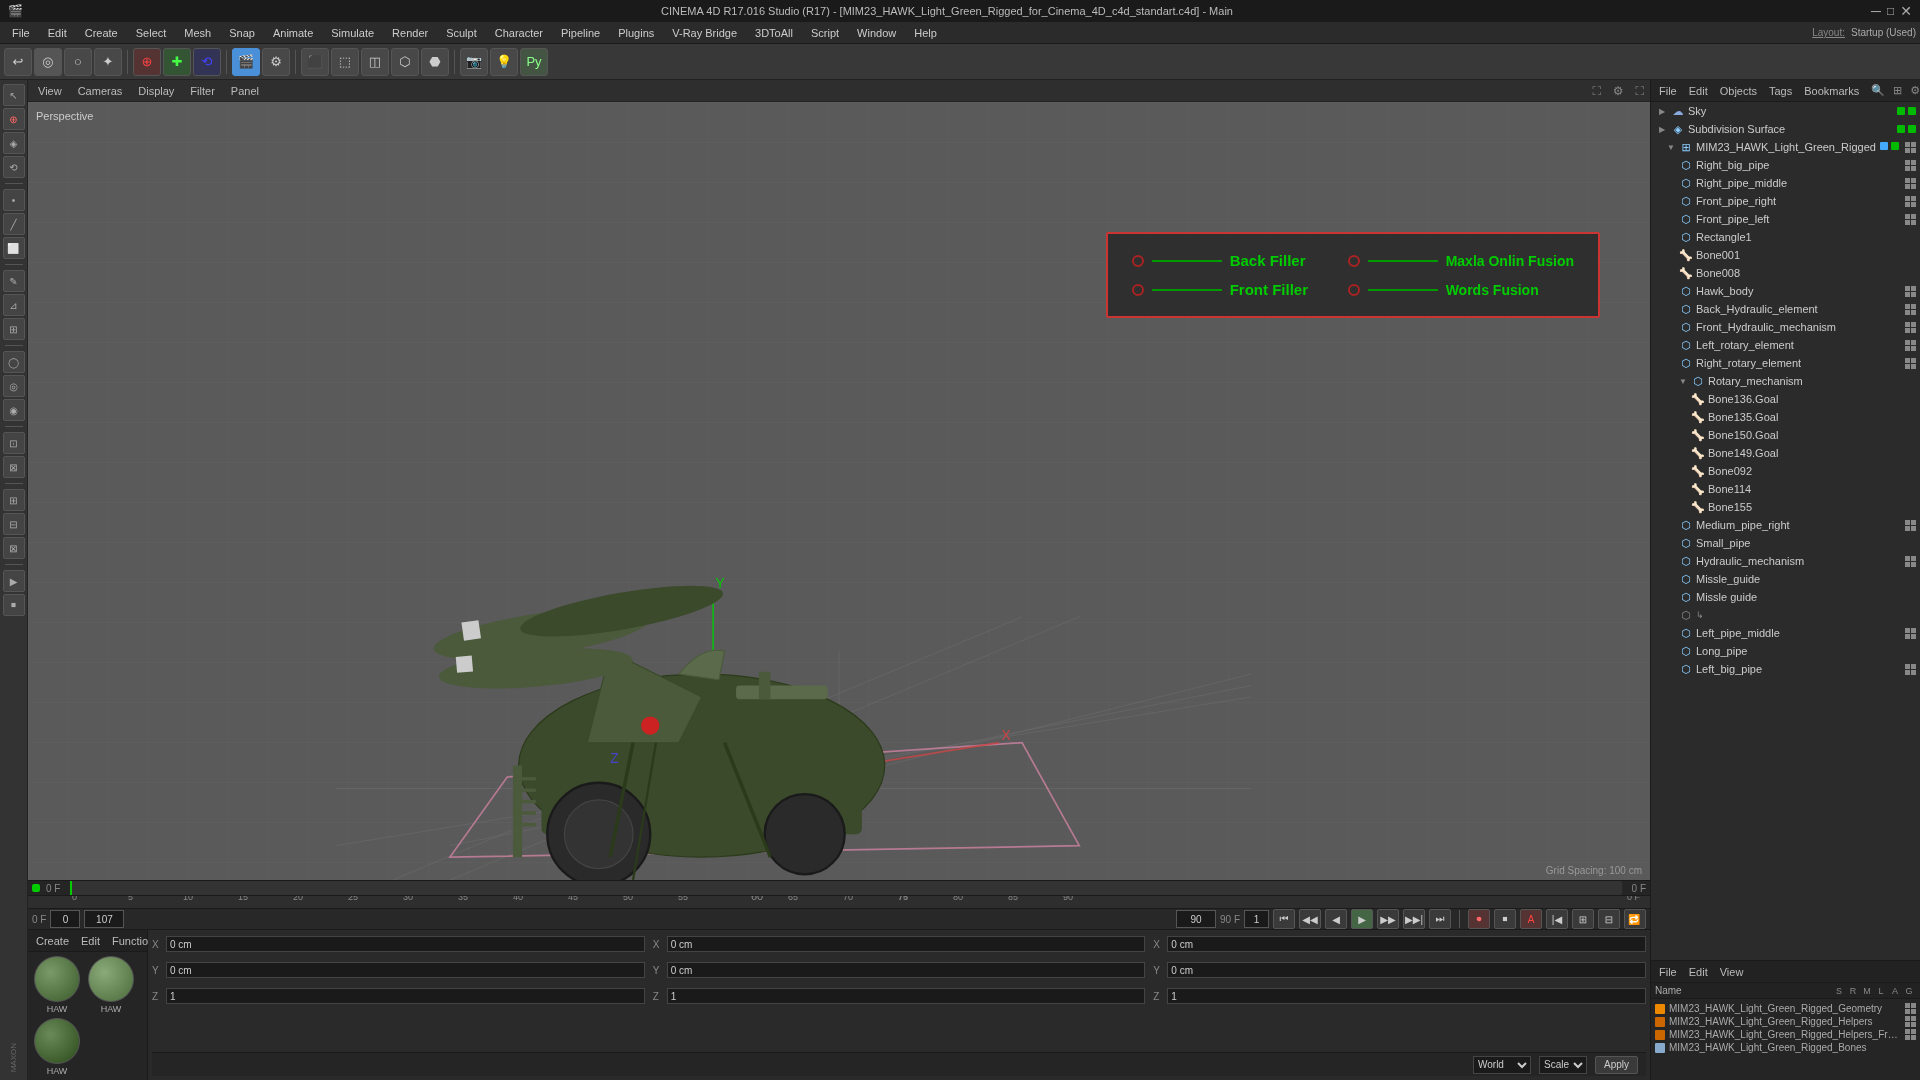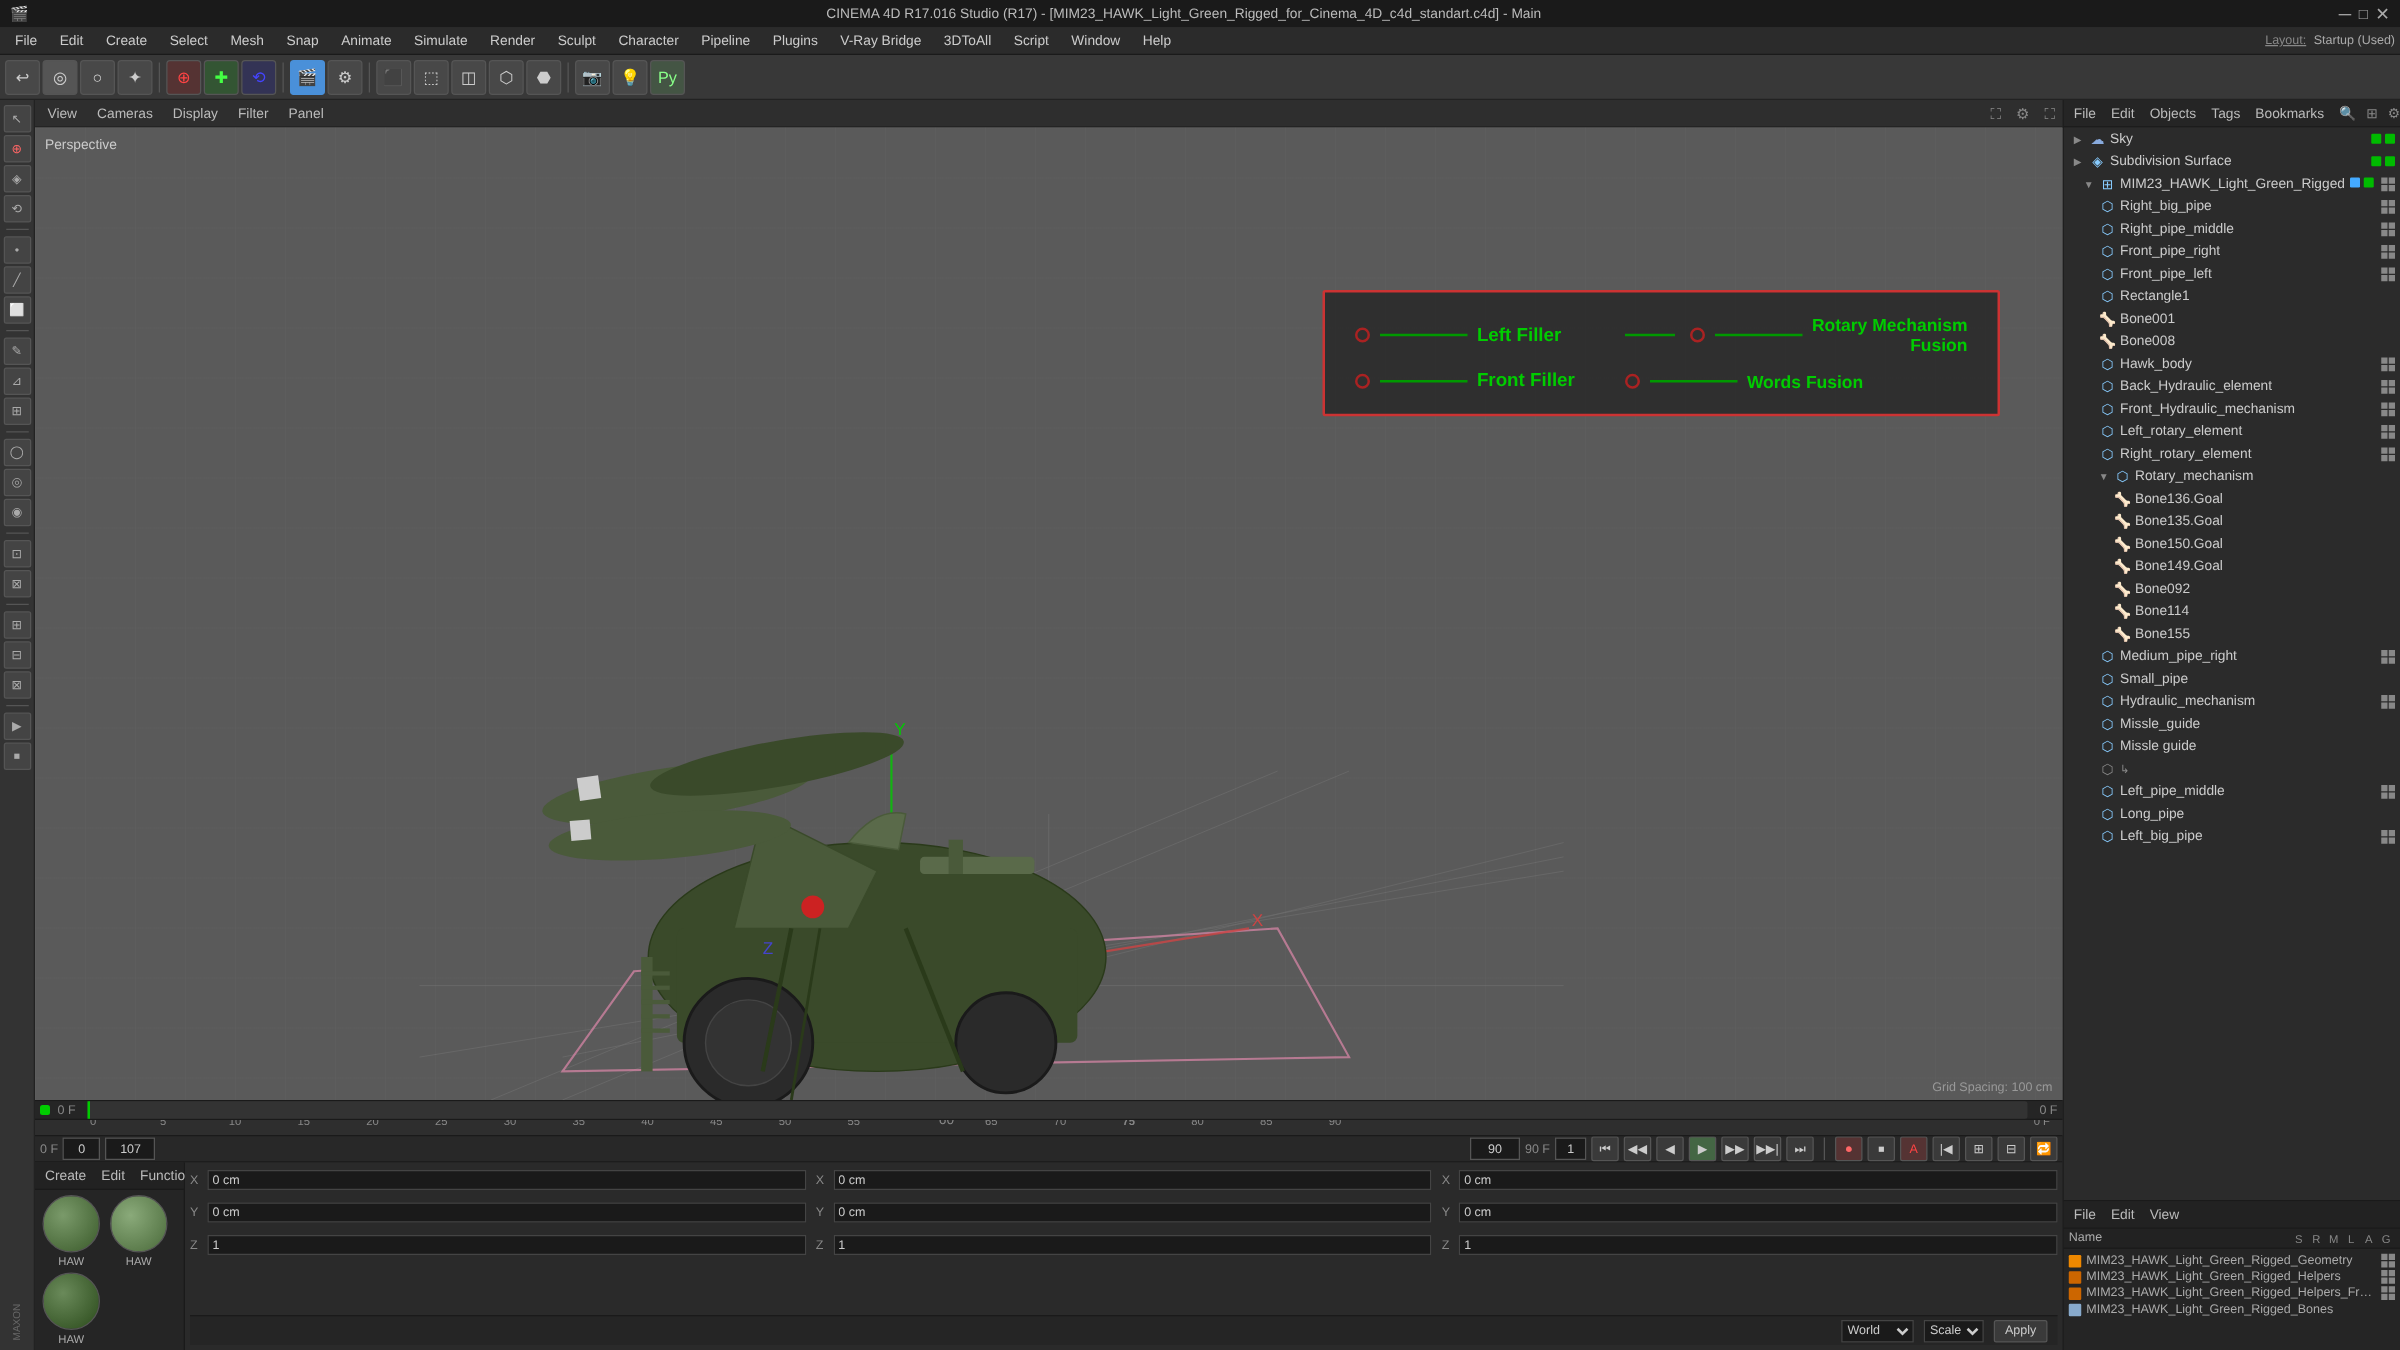--- a/index.html
+++ b/index.html
@@ -404,30 +404,29 @@
           <rect x="55" y="350" width="20" height="3" fill="#4a5a3a"></rect>
         </g>
 
         <text x="432" y="425" fill="#00cc00" font-size="12" font-family="Arial">Y</text>
         <text x="682" y="558" fill="#cc4444" font-size="12" font-family="Arial">X</text>
         <text x="340" y="578" fill="#4444cc" font-size="12" font-family="Arial">Z</text>
       </svg>
 
       <div id="hud-overlay">
 
-
         <div class="hud-row-container">
           <div class="hud-left-circle"></div>
           <div class="hud-green-line"></div>
-          <div class="hud-green-text">Left Filler</div>
-          <div style="width:40px; height:2px; background:#009900; margin-right:12px;"></div>
-          <div style="width:12px;height:12px;border:2px solid #aa2222;border-radius:50%;margin-right:8px;"></div>
+          <div class="hud-green-text">Back Filler</div>
+          <div class="hud-right-circle"></div>
           <div class="hud-right-line"></div>
-          <div class="hud-right-text">Rotary Mechanism<br>Fusion</div>
-        </div>
+          <div class="hud-right-text">Maxla Onlin Fusion</div>
+        </div>
+
 
 
         <div class="hud-row-container">
           <div class="hud-left-circle"></div>
           <div class="hud-green-line"></div>
           <div class="hud-green-text">Front Filler</div>
           <div class="hud-right-circle"></div>
           <div class="hud-right-line"></div>
           <div class="hud-right-text">Words Fusion</div>
         </div>

